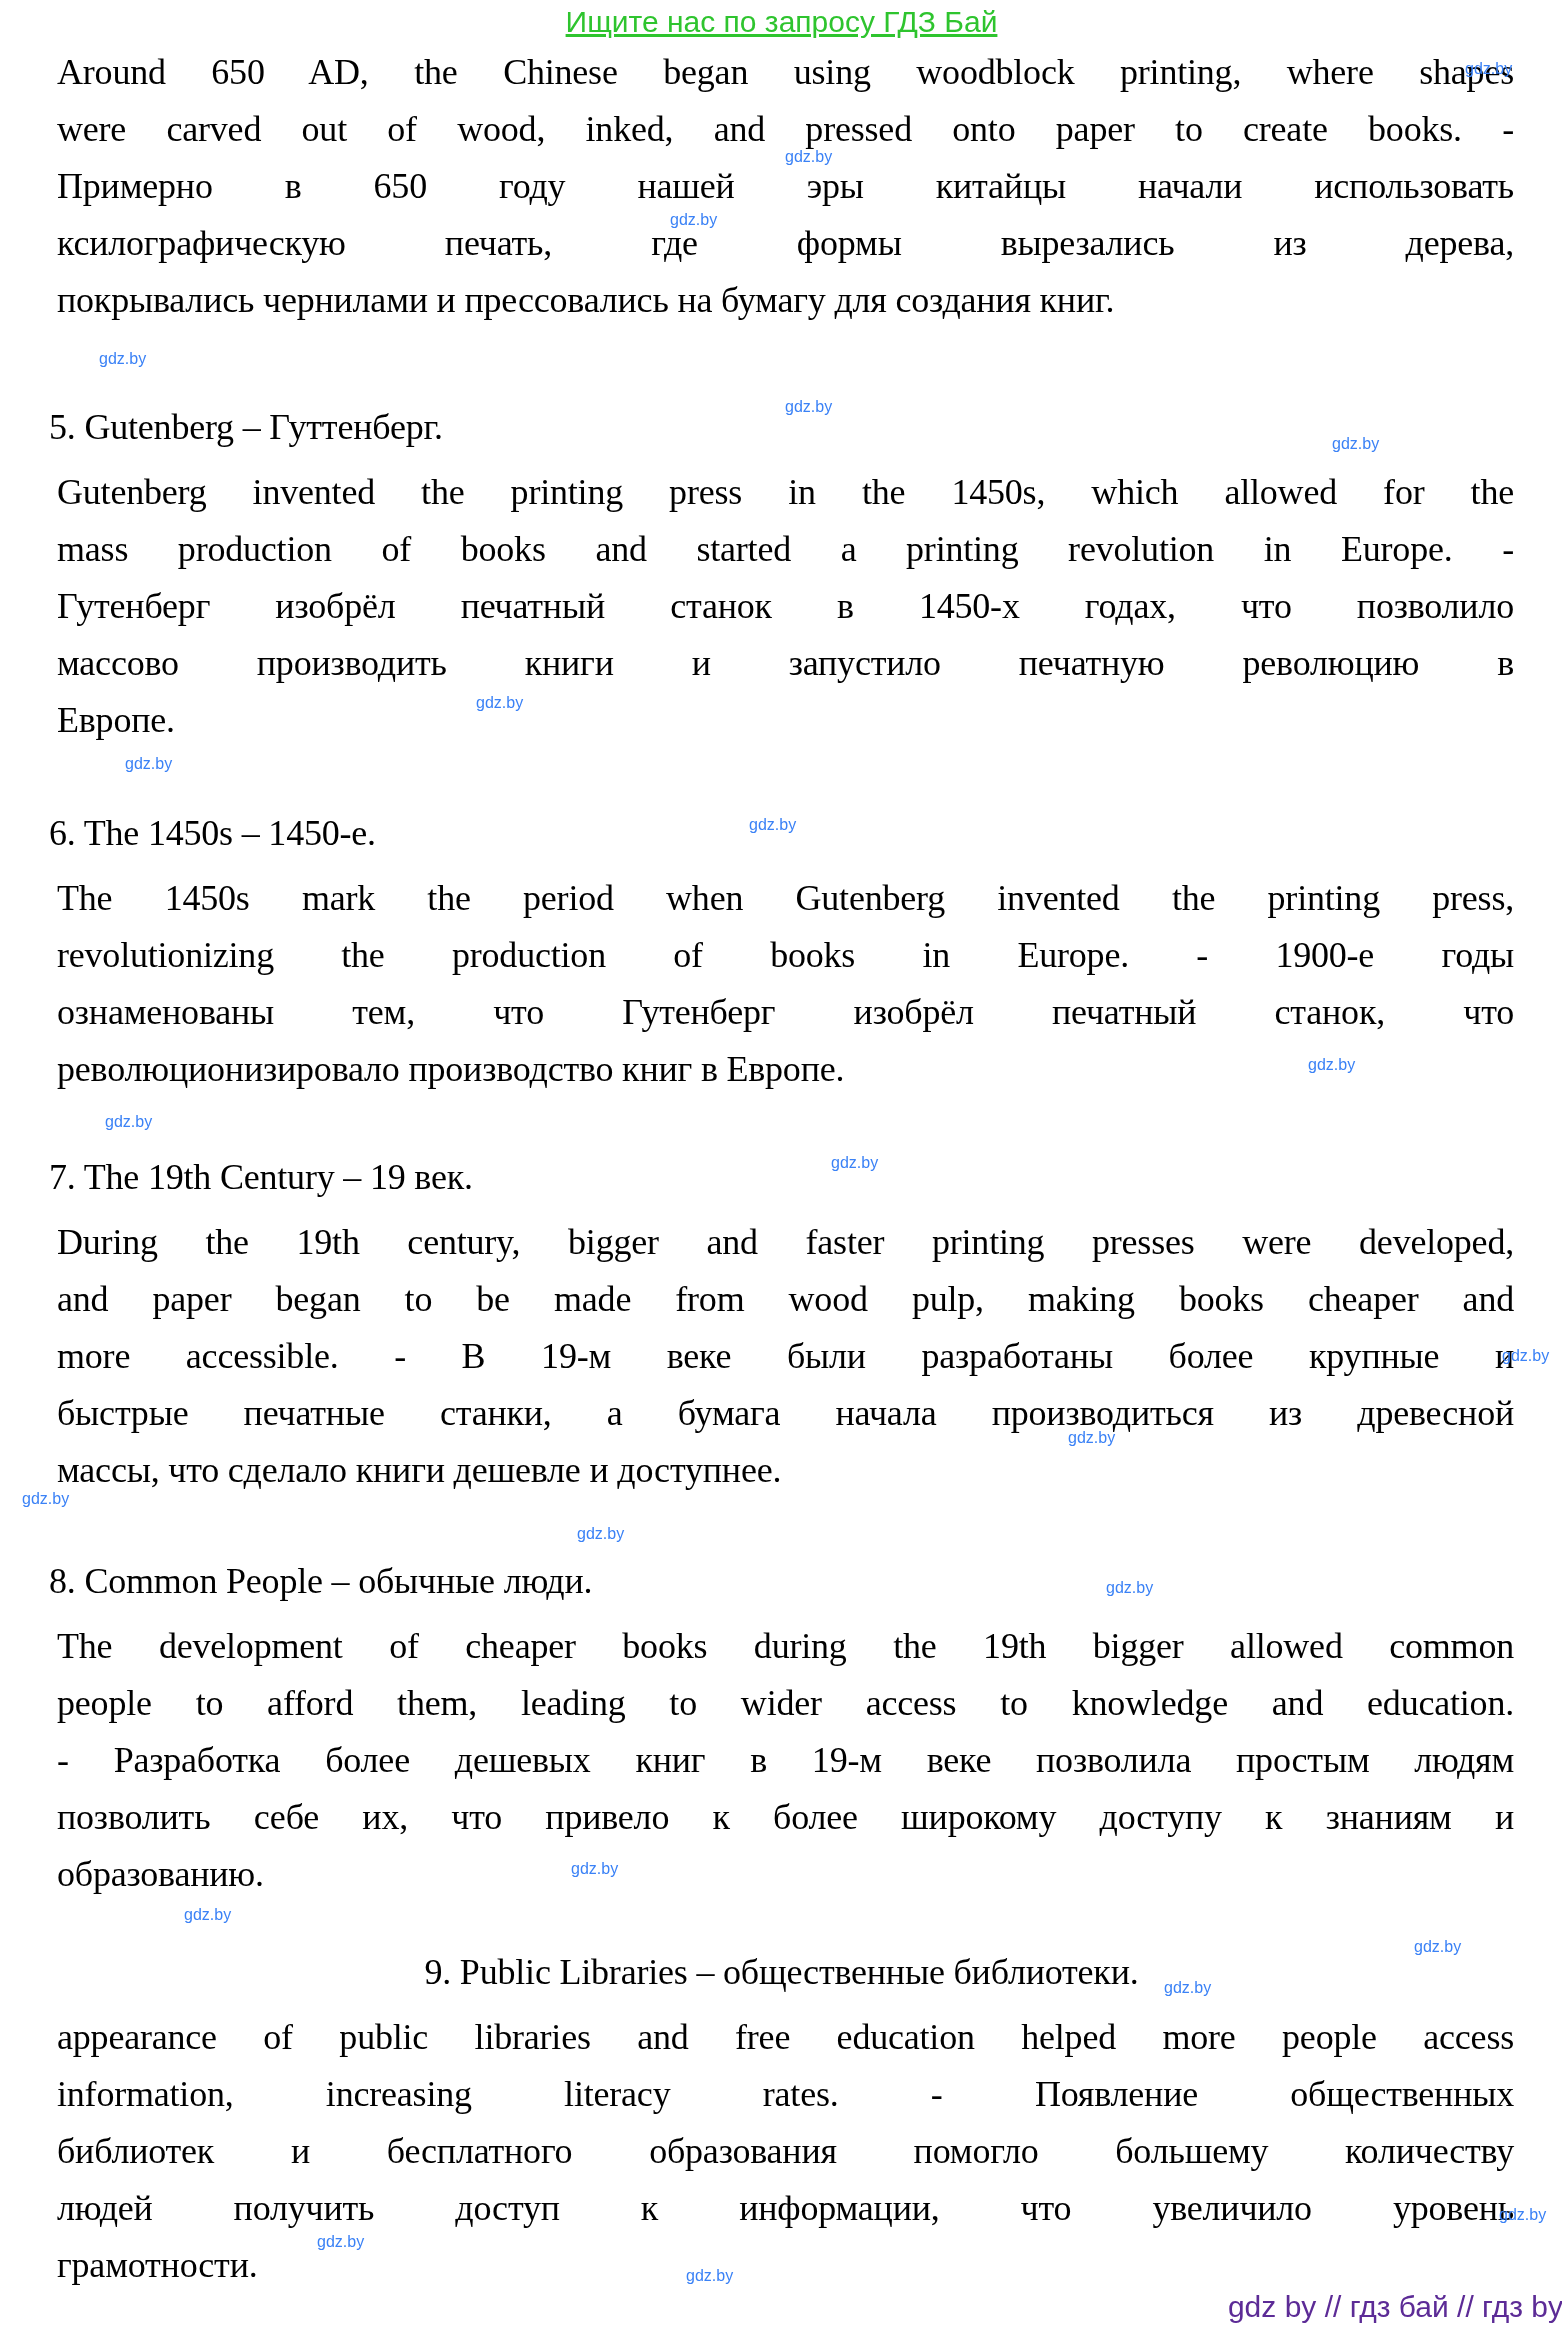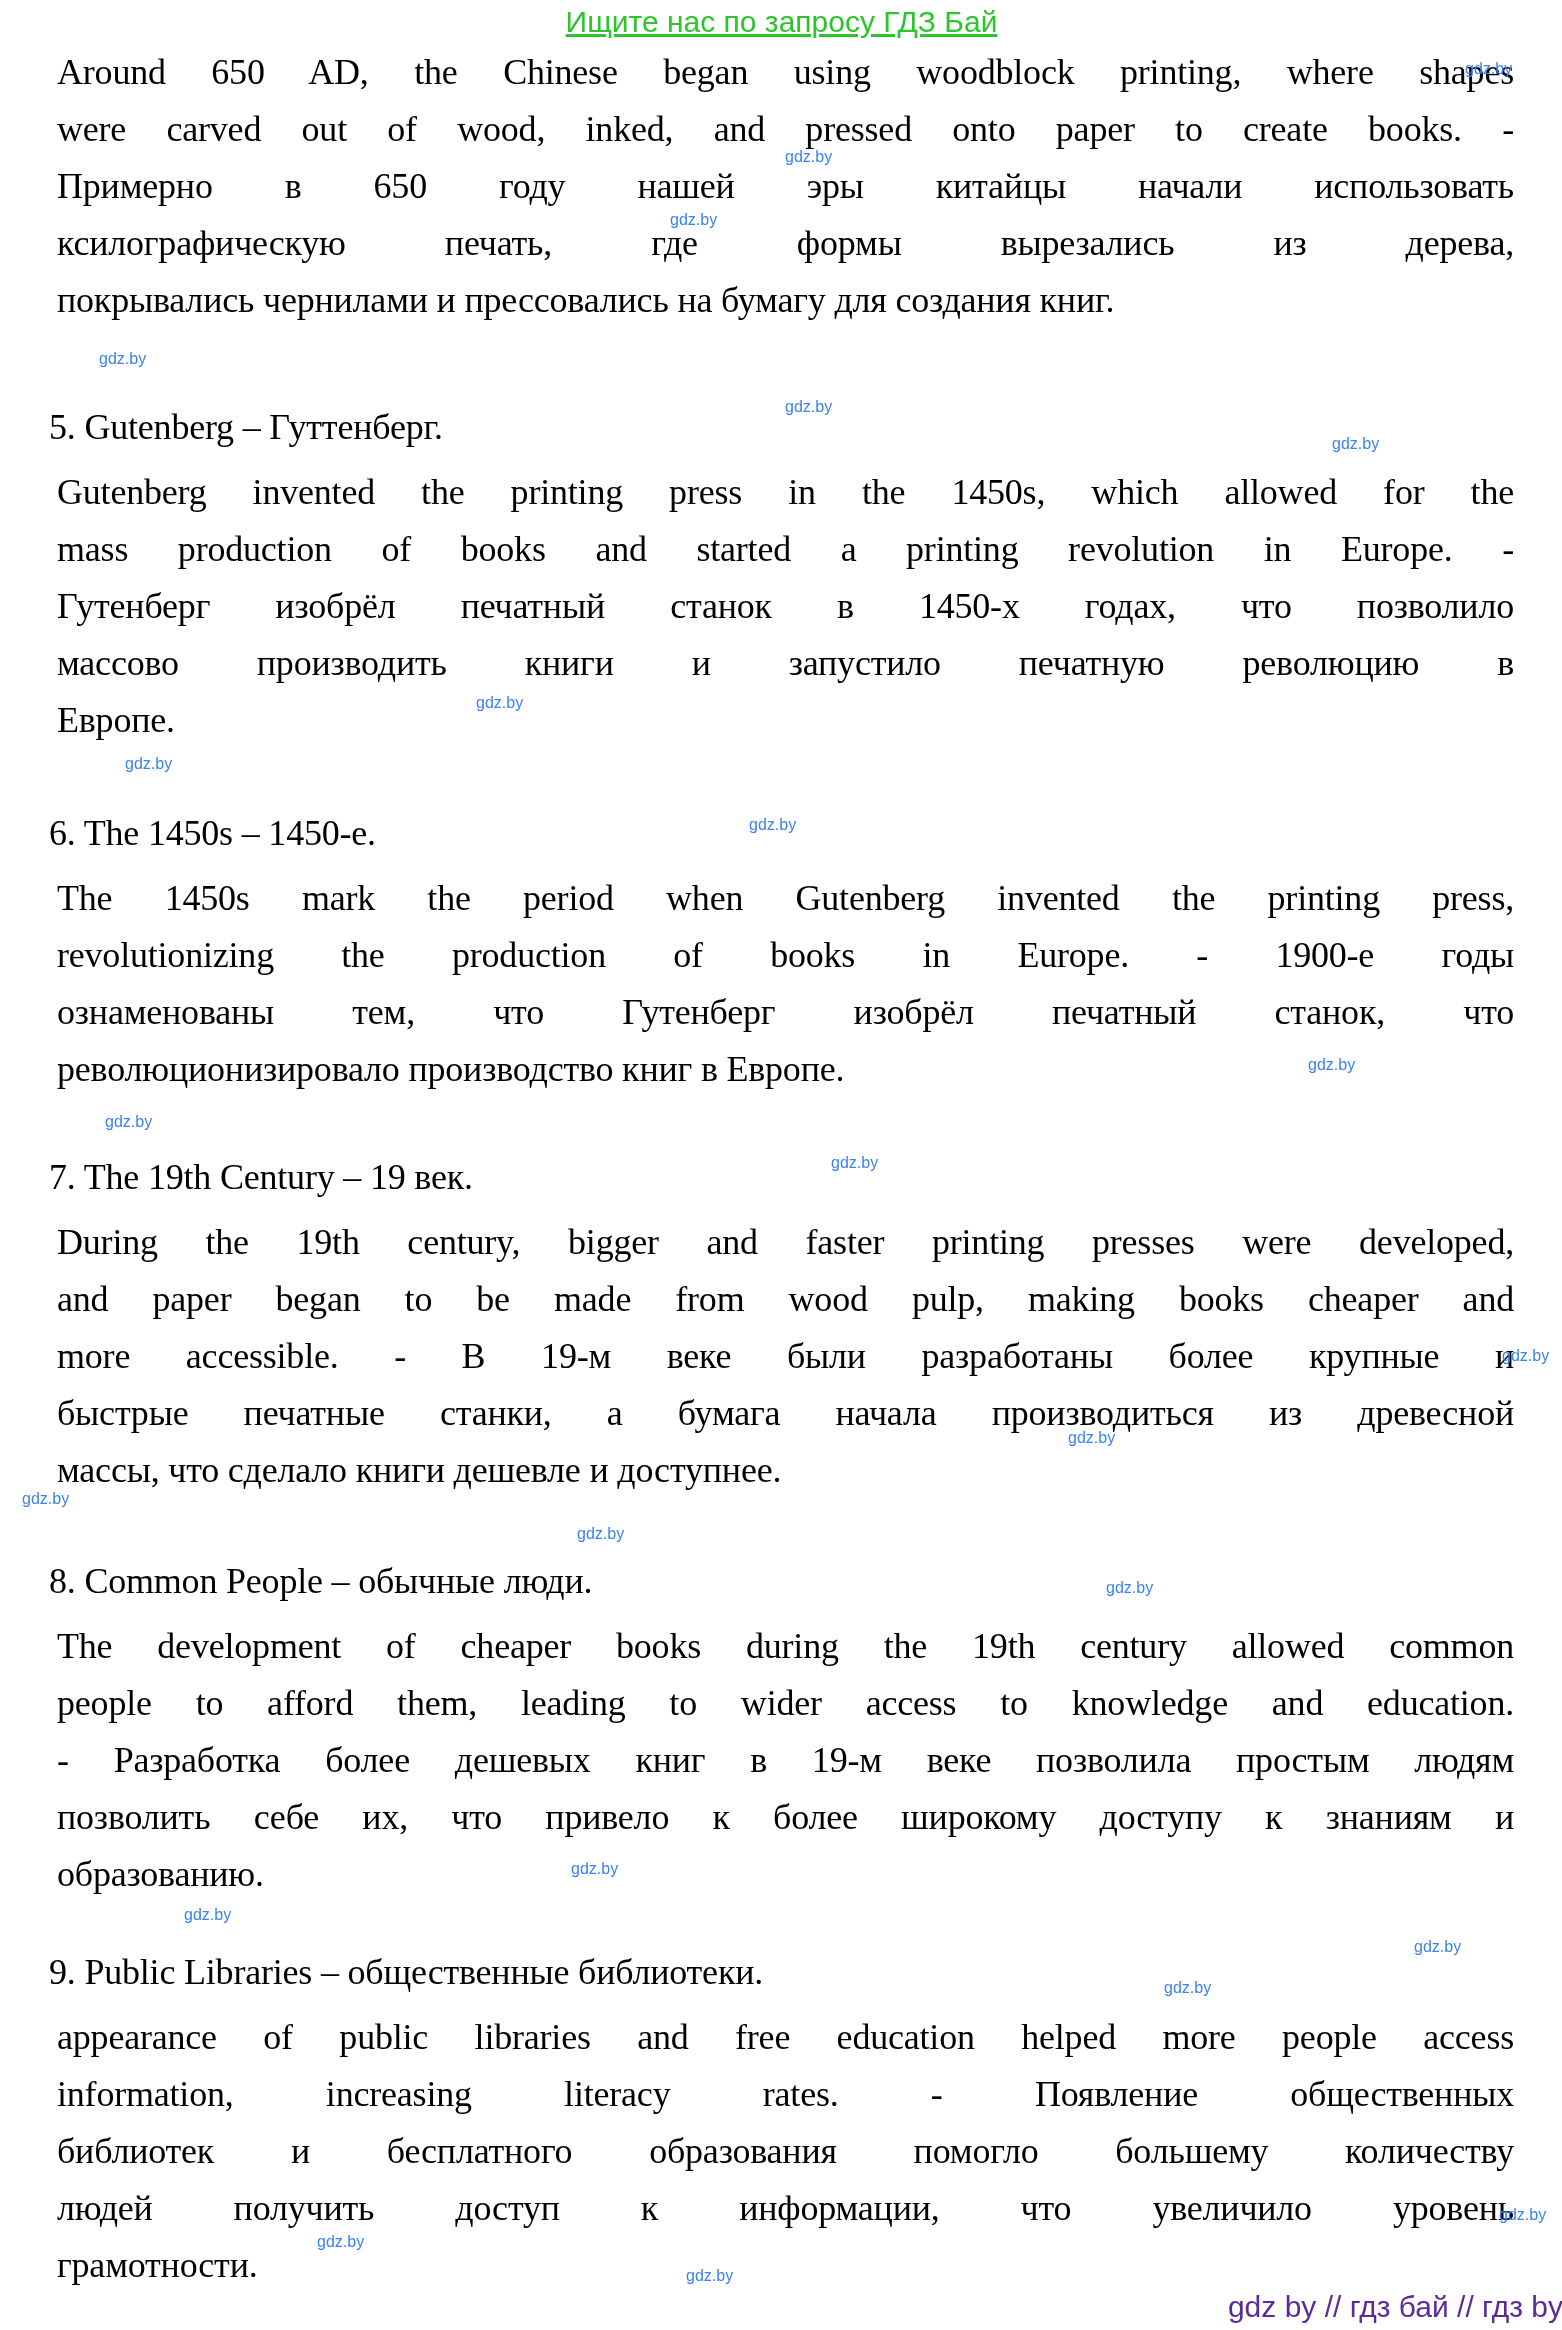--- a/index.html
+++ b/index.html
@@ -32,21 +32,21 @@
   .line{
     text-align:justify;
     text-align-last:justify;
   }
   .line.last{text-align-last:left;}
   .heading{margin:0;}
   .heading.h5{margin-top:70px;}
   .heading.h6{margin-top:56px;}
   .heading.h7{margin-top:51px;}
   .heading.h8{margin-top:54px;}
-  .heading.h9{margin-top:41px;}
+  .heading.h9{margin-top:41px;text-align:center;}
   .watermark{
     position:absolute;
     font-family:"Liberation Sans",sans-serif;
     font-size:16px;
     line-height:24px;
     color:#3b82f6;
     white-space:nowrap;
   }
   .footer{
     position:absolute;
@@ -89,21 +89,21 @@
     <div class="heading h7">7. The 19th Century – 19 век.</div>
     <div class="para">
         <div class="line">During the 19th century, bigger and faster printing presses were developed,</div>
         <div class="line">and paper began to be made from wood pulp, making books cheaper and</div>
         <div class="line">more accessible. - В 19-м веке были разработаны более крупные и</div>
         <div class="line">быстрые печатные станки, а бумага начала производиться из древесной</div>
         <div class="line last">массы, что сделало книги дешевле и доступнее.</div>
       </div>
     <div class="heading h8">8. Common People – обычные люди.</div>
     <div class="para">
-        <div class="line">The development of cheaper books during the 19th century allowed common</div>
+        <div class="line">The development of cheaper books during the 19th bigger allowed common</div>
         <div class="line">people to afford them, leading to wider access to knowledge and education.</div>
         <div class="line">- Разработка более дешевых книг в 19-м веке позволила простым людям</div>
         <div class="line">позволить себе их, что привело к более широкому доступу к знаниям и</div>
         <div class="line last">образованию.</div>
       </div>
     <div class="heading h9">9. Public Libraries – общественные библиотеки.</div>
     <div class="para">
         <div class="line">appearance of public libraries and free education helped more people access</div>
         <div class="line">information, increasing literacy rates. - Появление общественных</div>
         <div class="line">библиотек и бесплатного образования помогло большему количеству</div>

